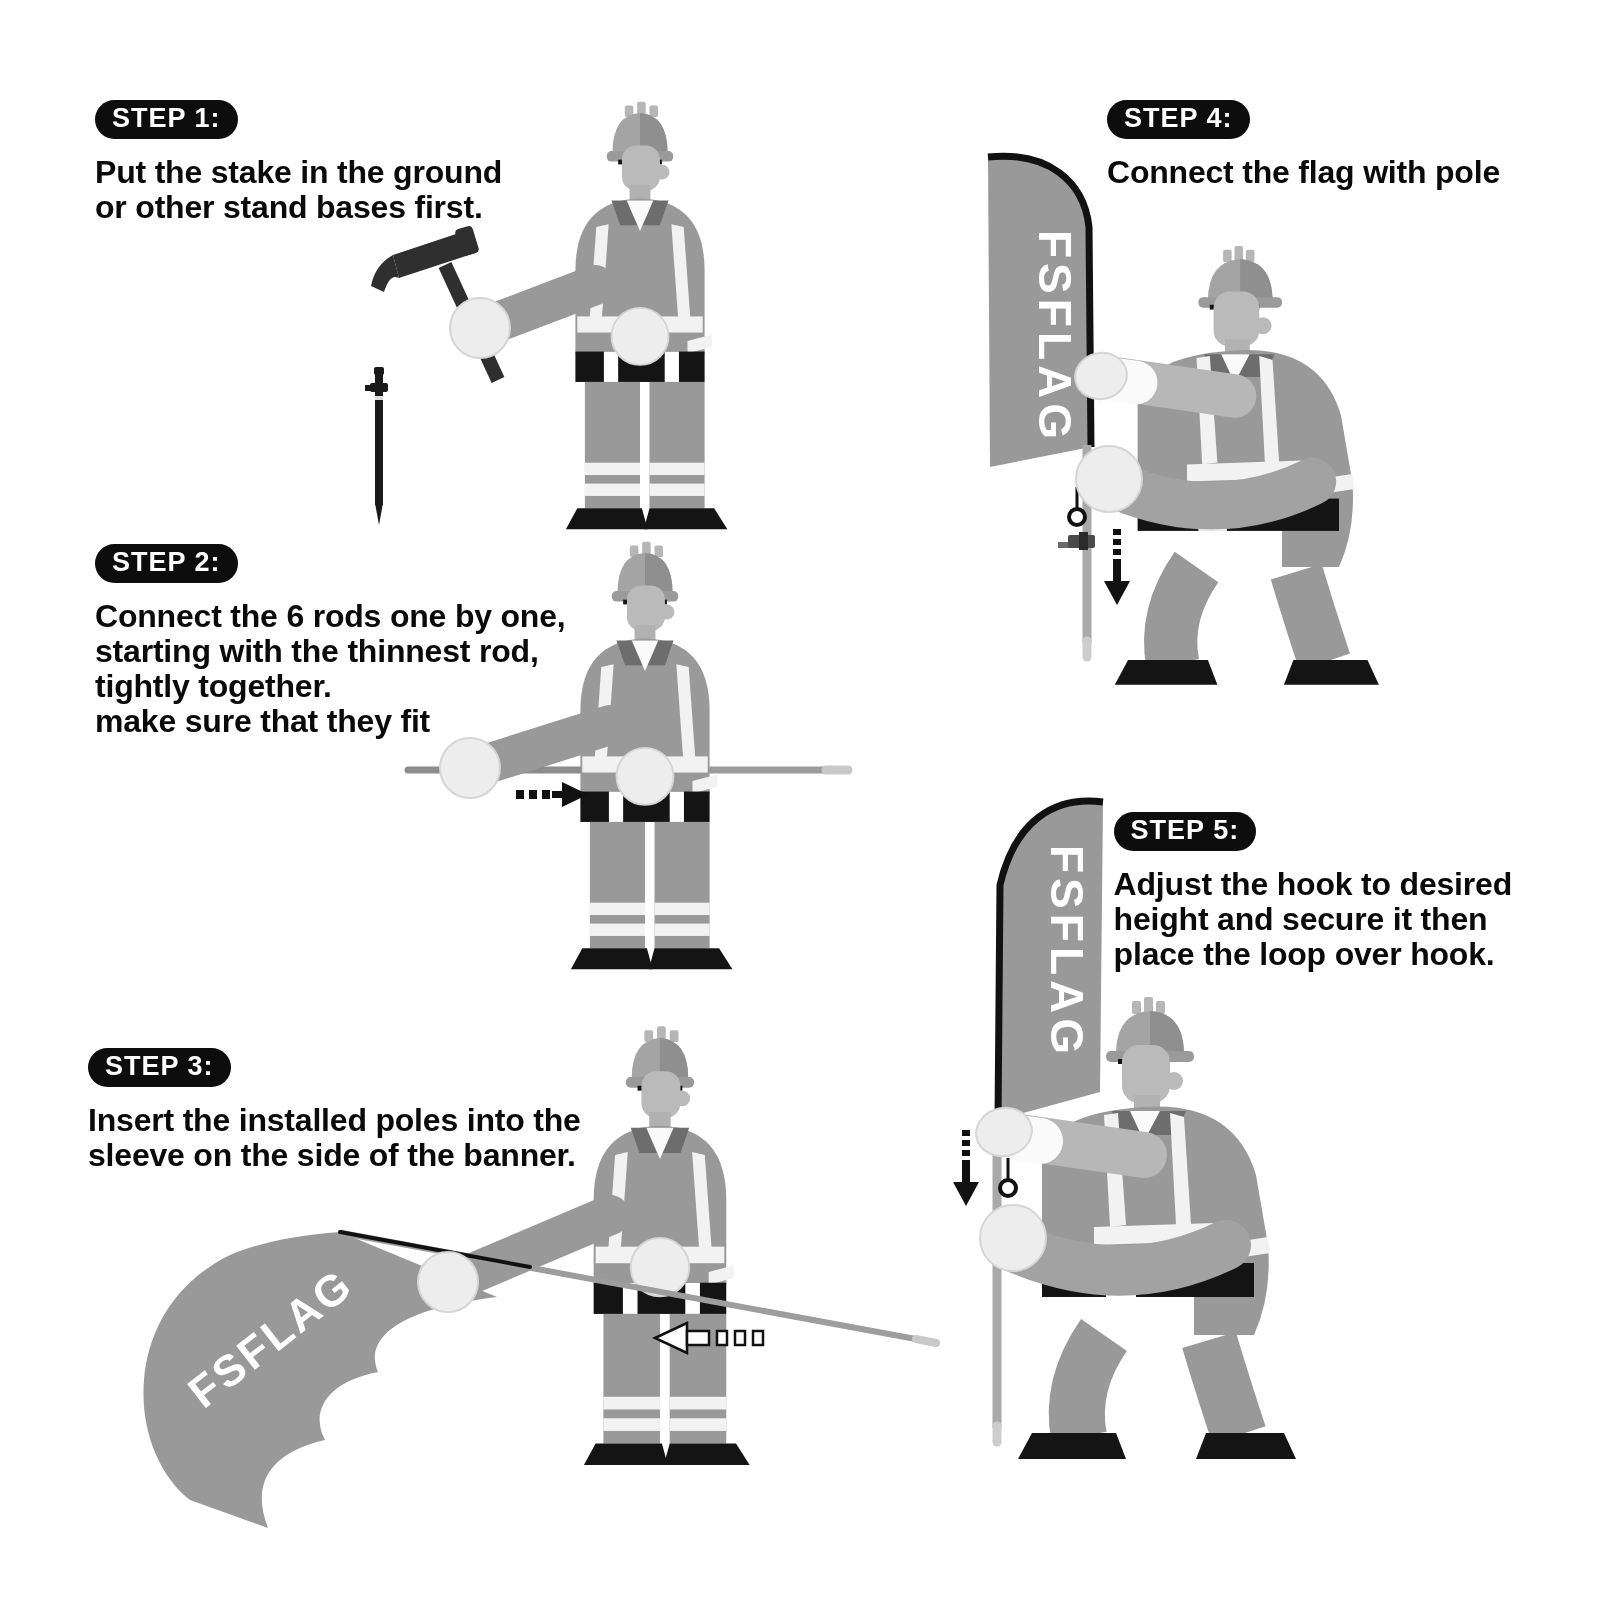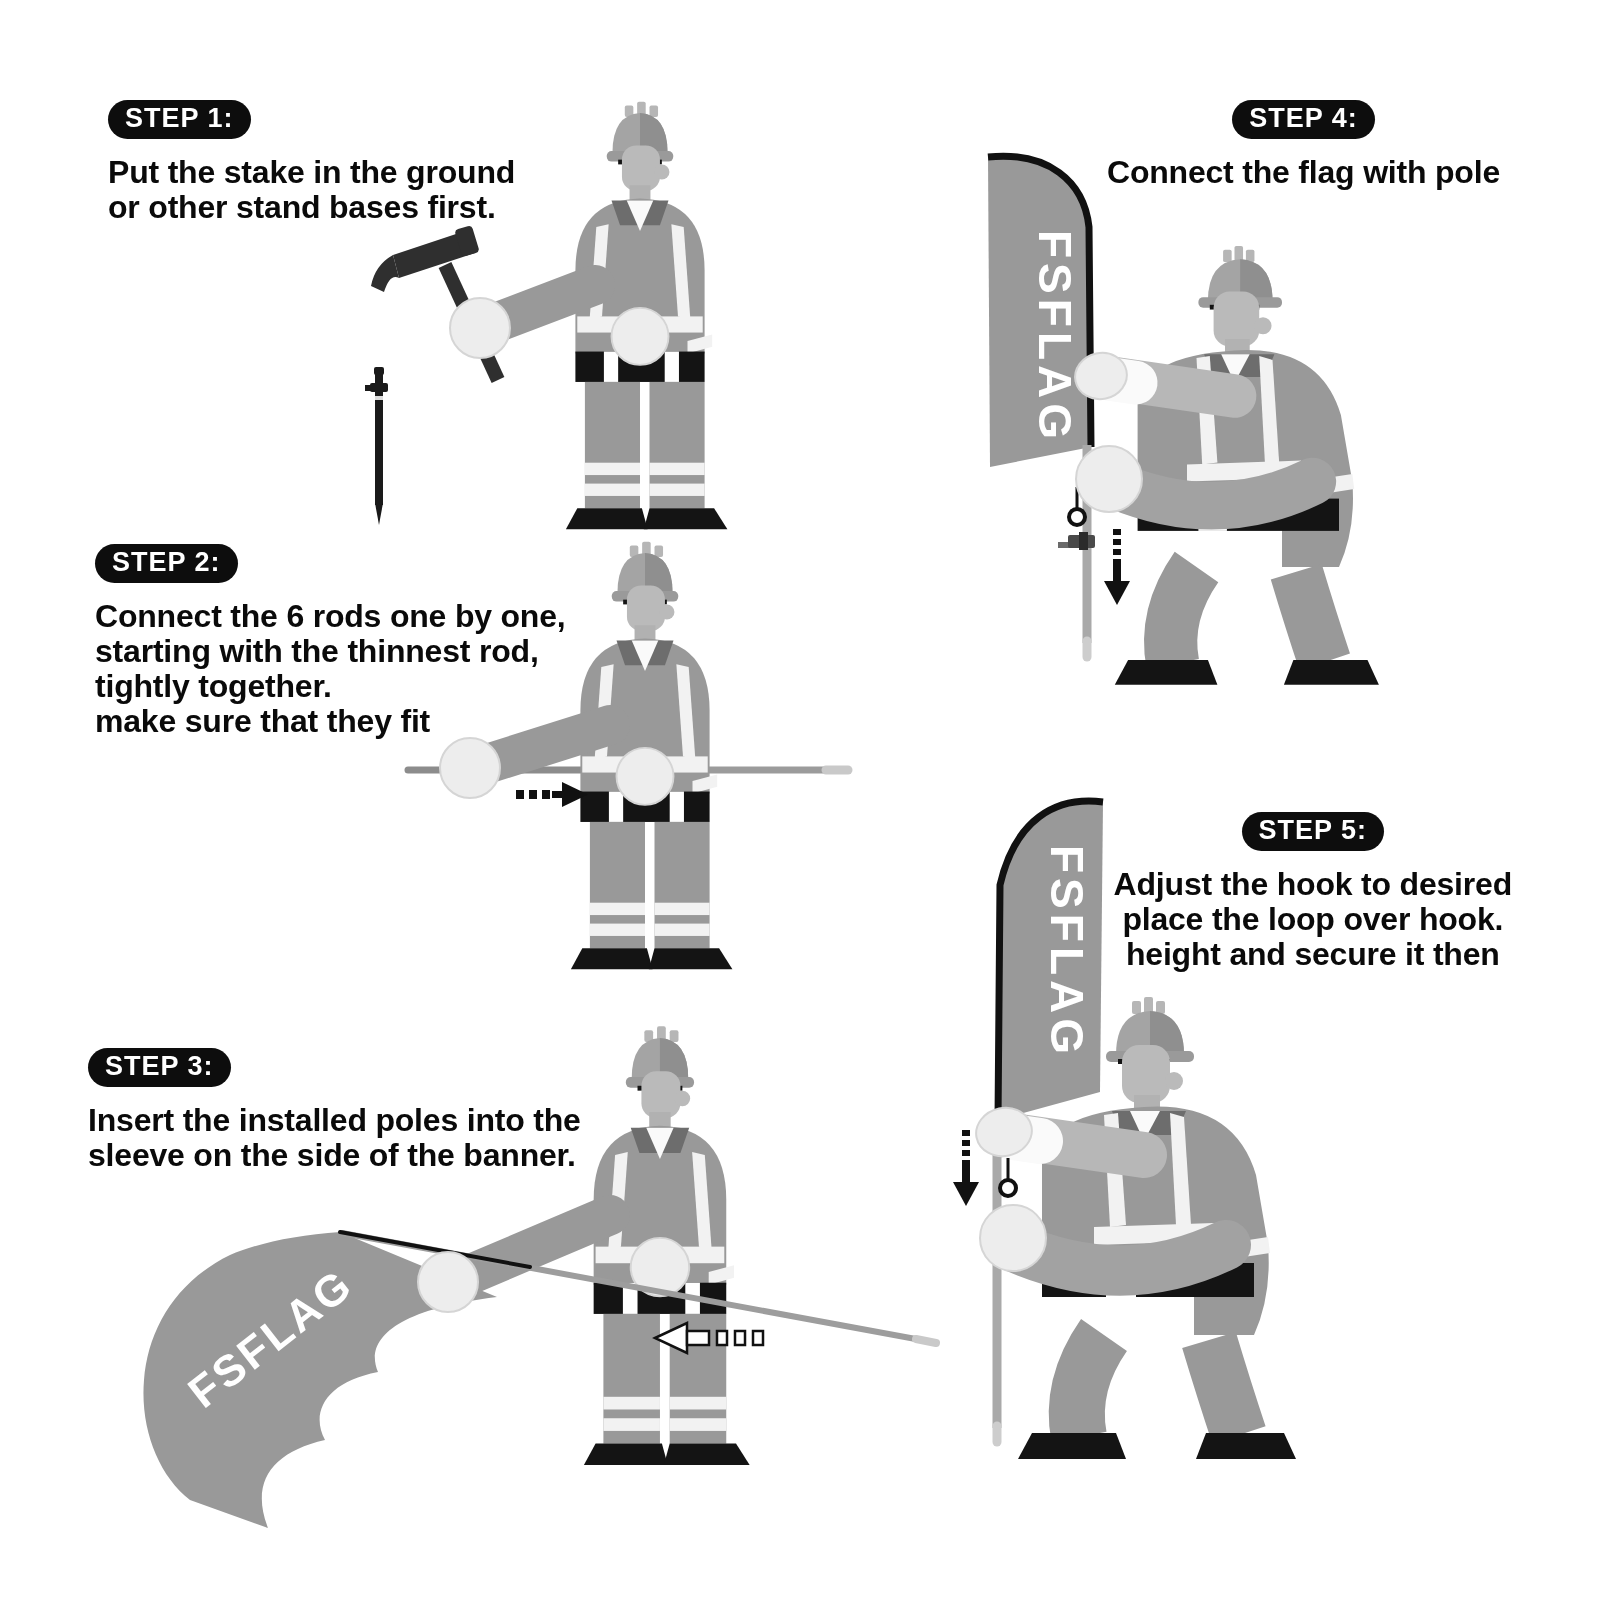--- a/index.html
+++ b/index.html
@@ -31,21 +31,21 @@
   .step-block{position:absolute;}
   .badge{
     display:inline-block;background:var(--ink);color:#fff;
     font-weight:bold;font-size:27px;line-height:33px;
     padding:2px 17px 4px 17px;border-radius:20px;letter-spacing:1px;
   }
   .step-text{
     margin-top:16px;font-weight:bold;color:var(--text);
     font-size:32px;line-height:35px;letter-spacing:-0.2px;
   }
-  .align-right{text-align:center;}
+  .align-right{text-align:left;}
   .scene{position:absolute;}
   svg text.flagtxt{
     font-family:"Liberation Sans","DejaVu Sans",sans-serif;
     font-weight:bold;fill:#fff;
   }
   .hidden-defs{position:absolute;width:0;height:0;overflow:hidden;}
 </style>
 </head>
 <body>
 
@@ -131,21 +131,21 @@
       <path d="M255,345 Q270,395 285,440" fill="none" stroke="var(--suit)" stroke-width="56" stroke-linecap="butt"></path>
 
       <polygon points="78,438 162,438 172,464 64,464" fill="var(--black)"></polygon>
       <polygon points="252,438 330,438 342,464 242,464" fill="var(--black)"></polygon>
     </g>
   </defs>
 </svg>
 
 <div class="page">
 
-  <div class="step-block" style="left:108px;top:100px;">
+  <div class="step-block" style="left:95px;top:100px;">
     <span class="badge">STEP 1:</span>
     <div class="step-text">
       <div>Put the stake in the ground</div>
       <div>or other stand bases first.</div>
     </div>
   </div>
 
   <div class="step-block" style="left:95px;top:544px;">
     <span class="badge">STEP 2:</span>
     <div class="step-text">
@@ -168,22 +168,22 @@
     <span class="badge">STEP 4:</span>
     <div class="step-text align-right">
       <div>Connect the flag with pole</div>
     </div>
   </div>
 
   <div class="step-block align-right" style="right:88px;top:812px;">
     <span class="badge">STEP 5:</span>
     <div class="step-text align-right">
       <div>Adjust the hook to desired</div>
+      <div>height and secure it then</div>
       <div>place the loop over hook.</div>
-      <div>height and secure it then</div>
     </div>
   </div>
 
   <svg class="scene" style="left:330px;top:95px;" width="470" height="440" viewBox="0 0 470 440">
 
     <g>
       <rect x="44" y="272" width="10" height="8" rx="2" fill="#1a1a1a"></rect>
       <line x1="49" y1="278" x2="49" y2="410" stroke="#1a1a1a" stroke-width="8"></line>
       <rect x="40" y="288" width="18" height="9" rx="2" fill="#1a1a1a"></rect>
       <rect x="35" y="290" width="7" height="6" fill="#1a1a1a"></rect>

